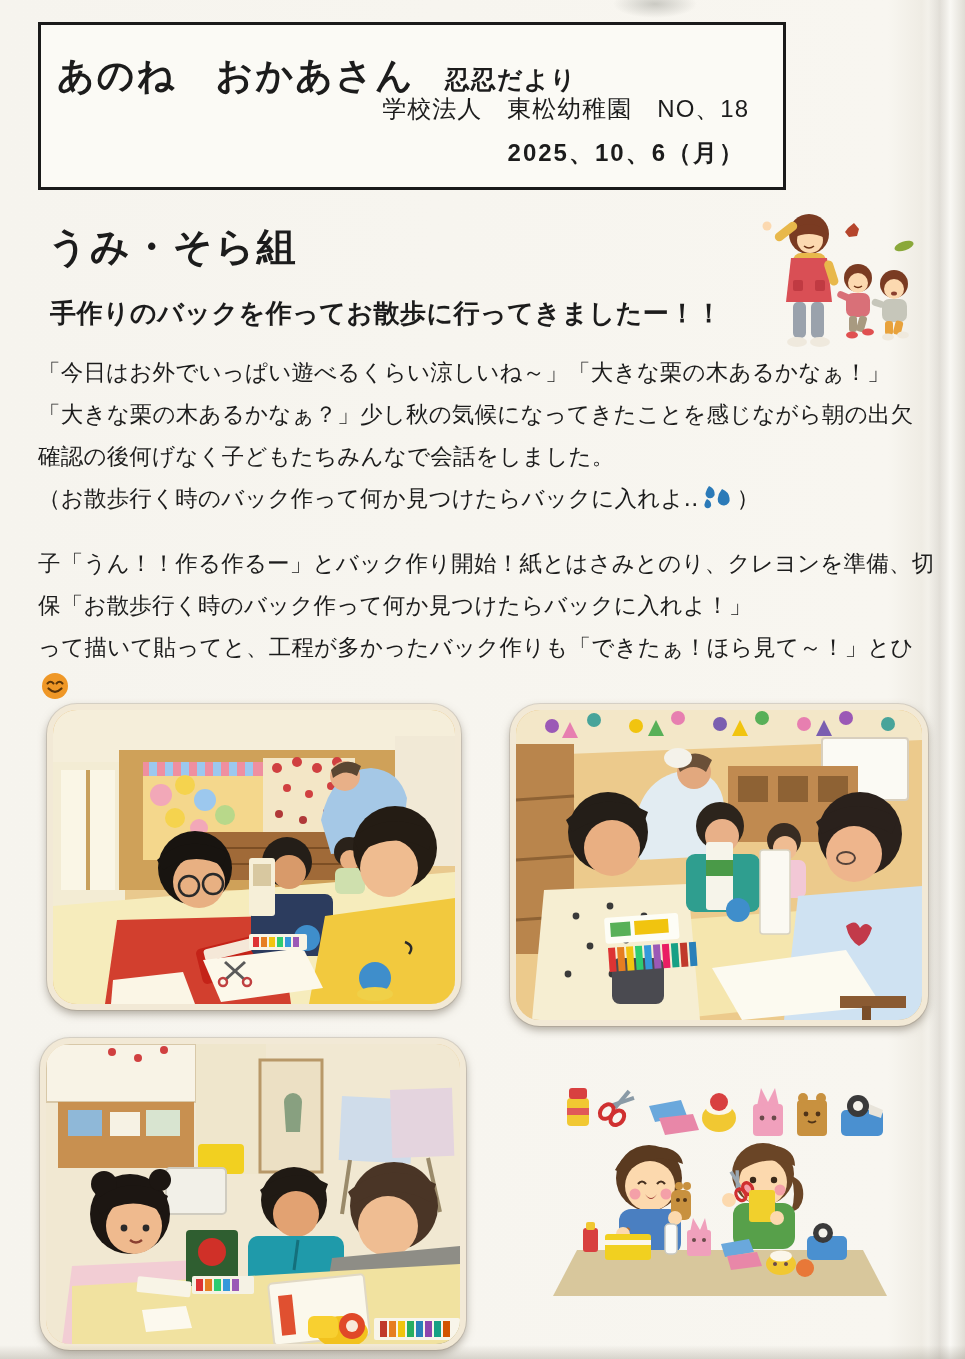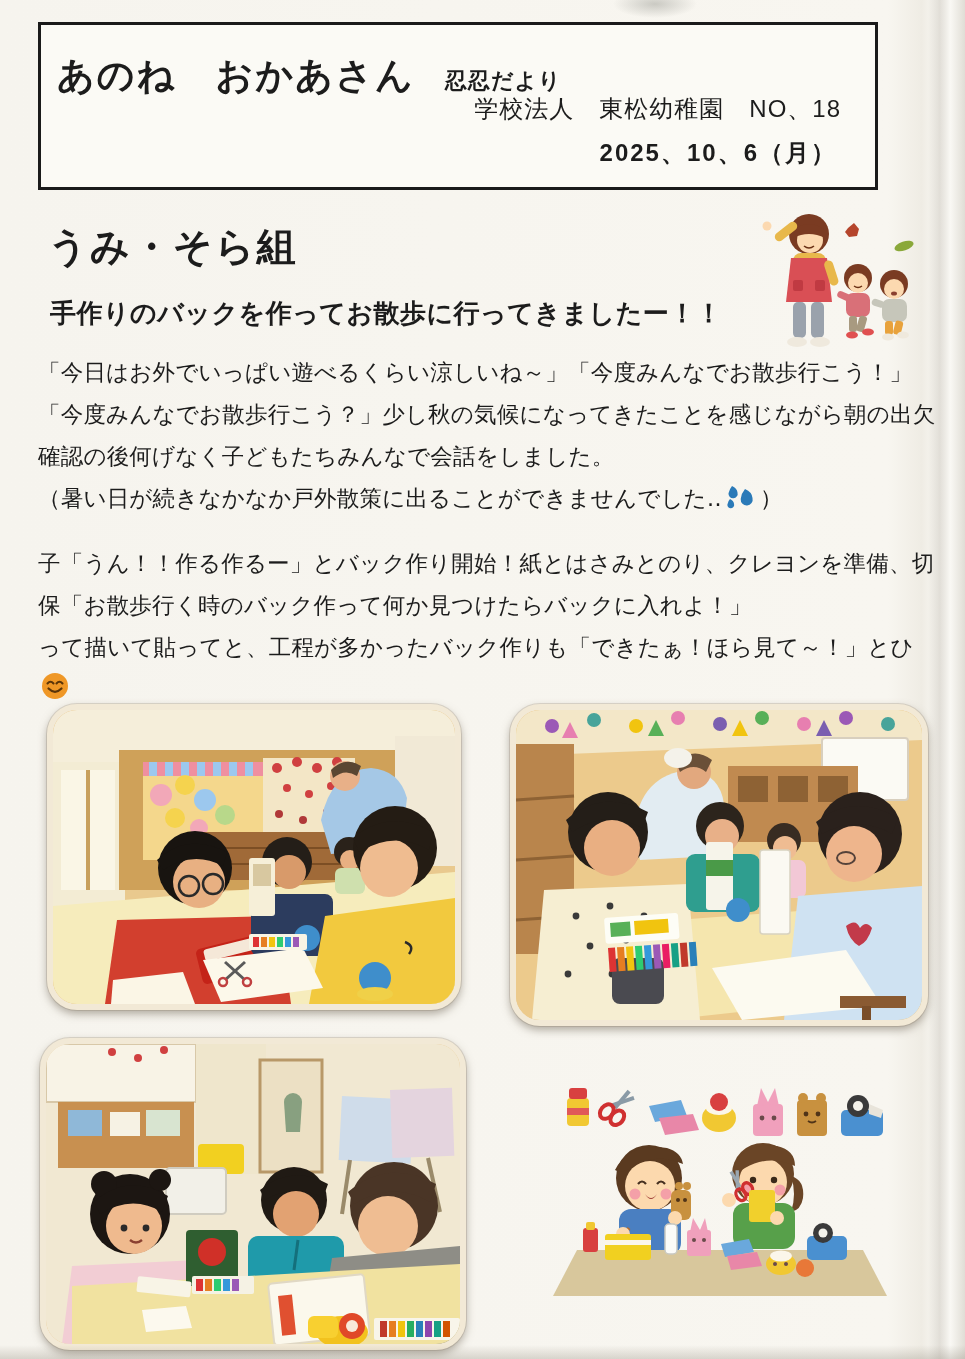--- a/index.html
+++ b/index.html
@@ -8,26 +8,26 @@
     background:
       radial-gradient(ellipse 60px 20px at 655px 4px, rgba(165,165,158,.55), rgba(165,165,158,0) 70%),
       linear-gradient(90deg,#f6f4ee 0%,#f8f6f0 92%,#efece4 95.5%,#fbfaf6 97.5%,#ebe8e1 100%),
       #f7f5ef;
     font-family:"Liberation Sans","DejaVu Sans",sans-serif;
     color:#1c1c1c;
   }
   .abs{position:absolute;}
   
   .header-box{
-    left:38px;top:22px;width:840px;height:168px;box-sizing:border-box;
+    left:38px;top:22px;width:748px;height:168px;box-sizing:border-box;
     border:3px solid #1a1a1a;background:#fbfaf5;
   }
   .title-row{position:absolute;left:16px;top:26px;display:flex;align-items:baseline;}
   .nl-title{font-size:37px;font-weight:bold;letter-spacing:2px;}
-  .nl-subtitle{font-size:22px;font-weight:bold;margin-left:30px;letter-spacing:1px;}
+  .nl-subtitle{font-size:25px;font-weight:bold;margin-left:30px;letter-spacing:1px;}
   .nl-org{position:absolute;right:34px;top:68px;font-size:24px;font-weight:normal;letter-spacing:1px;}
   .nl-date{position:absolute;right:38px;top:112px;font-size:24px;font-weight:bold;letter-spacing:2px;}
   
   .class-name{left:48px;top:220px;font-size:39px;font-weight:bold;letter-spacing:2px;}
   .headline{left:42px;top:296px;font-size:26px;font-weight:bold;letter-spacing:0.5px;margin-left:8px;}
   
   .para{left:38px;width:888px;font-size:22.5px;line-height:42px;letter-spacing:0.2px;}
   .para .line{white-space:nowrap;}
   #intro{top:352px;}
   #story{top:543px;}
@@ -106,25 +106,25 @@
     <rect x="132" y="115" width="8" height="14" rx="3" fill="#e8a23c"></rect>
     <rect x="143" y="114" width="8" height="14" rx="3" fill="#e8a23c" transform="rotate(14 143 114)"></rect>
     <ellipse cx="135" cy="131" rx="6" ry="3.5" fill="#efe9dd"></ellipse>
     <ellipse cx="150" cy="129" rx="6" ry="3.5" fill="#efe9dd"></ellipse>
   </svg>
 </div>
 
 <div class="abs headline">手作りのバックを作ってお散歩に行ってきましたー！！</div>
 
 <div class="abs para" id="intro">
-  <div class="line">「今日はお外でいっぱい遊べるくらい涼しいね～」「今度みんなでお散歩行こう！」</div>
-  <div class="line">「今度みんなでお散歩行こう？」少し秋の気候になってきたことを感じながら朝の出欠</div>
+  <div class="line">「今日はお外でいっぱい遊べるくらい涼しいね～」「大きな栗の木あるかなぁ！」</div>
+  <div class="line">「大きな栗の木あるかなぁ？」少し秋の気候になってきたことを感じながら朝の出欠</div>
   <div class="line">確認の後何げなく子どもたちみんなで会話をしました。</div>
   <div class="line">
-    <span>（暑い日が続きなかなか戸外散策に出ることができませんでした‥</span><span class="inline-icon"><svg width="34" height="27" viewBox="0 0 34 27">
+    <span>（お散歩行く時のバック作って何か見つけたらバックに入れよ‥</span><span class="inline-icon"><svg width="34" height="27" viewBox="0 0 34 27">
       <path d="M8 3 q5 2 5.5 6.5 a4.6 4.6 0 1 1 -9 .8 Q5.5 6 8 3z" fill="#2b7ab8"></path>
       <path d="M21 6 q7 3 7.5 9 a6 6 0 1 1 -11.8 1 Q17.5 10 21 6z" fill="#2b7ab8"></path>
       <path d="M6 16 q3.6 1.6 4 4.8 a3.4 3.4 0 1 1 -6.6 .6 Q4 18 6 16z" fill="#2b7ab8"></path>
     </svg></span><span>）</span>
   </div>
 </div>
 
 <div class="abs para" id="story">
   <div class="line">子「うん！！作る作るー」とバック作り開始！紙とはさみとのり、クレヨンを準備、切</div>
   <div class="line">保「お散歩行く時のバック作って何か見つけたらバックに入れよ！」</div>

